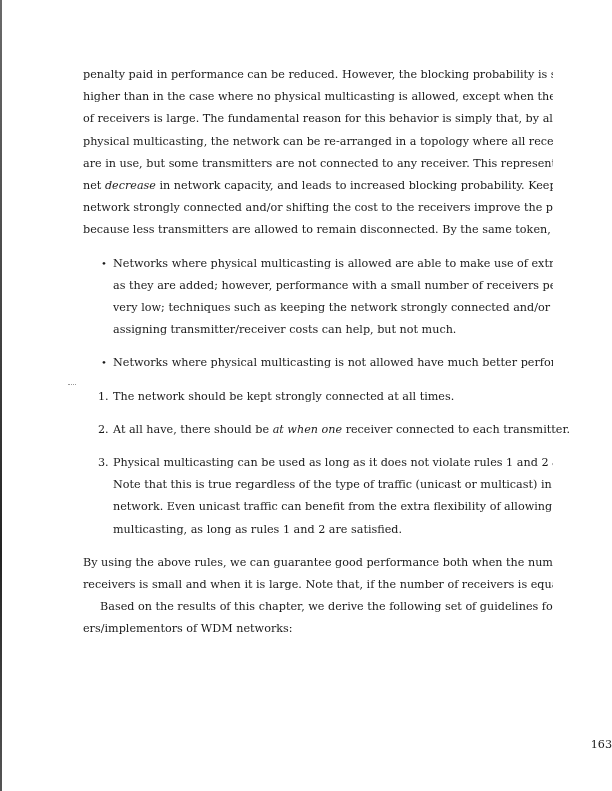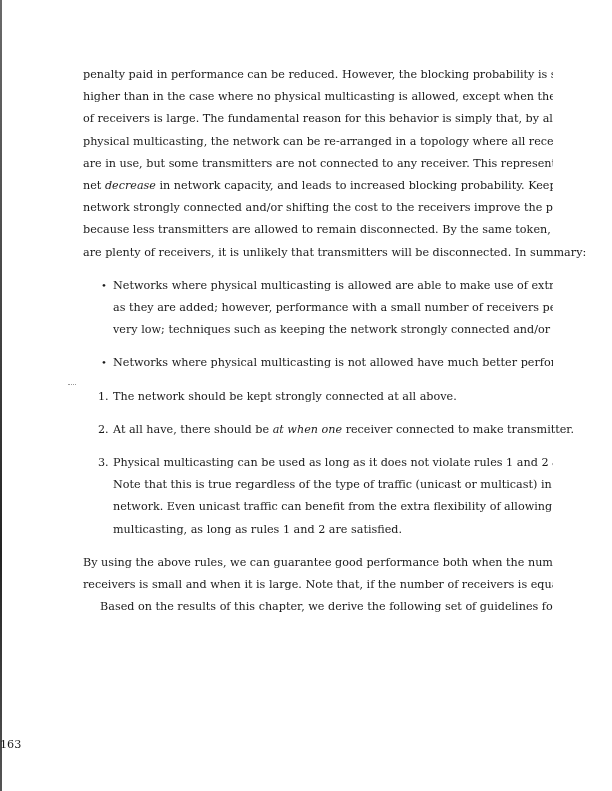--- a/index.html
+++ b/index.html
@@ -86,21 +86,21 @@
       left: 15px;
       top: 0;
     }
     em {
     }
     .page-number {
       position: absolute;
       left: 0;
       width: 612px;
       top: 738px;
-      text-align: left;
+      text-align: right;
       font-family: "DejaVu Serif", "Liberation Serif", serif;
       font-size: 11.2px;
       color: #1a1a1a;
     }
     .speck {
       position: absolute;
       left: 68px;
       top: 384px;
       width: 8px;
       height: 2px;
@@ -117,59 +117,60 @@
 
   <div class="p">
     <span class="justify-line">penalty paid in performance can be reduced. However, the blocking probability is still much</span>
     <span class="justify-line">higher than in the case where no physical multicasting is allowed, except when the number</span>
     <span class="justify-line">of receivers is large. The fundamental reason for this behavior is simply that, by allowing</span>
     <span class="justify-line">physical multicasting, the network can be re-arranged in a topology where all receivers</span>
     <span class="justify-line">are in use, but some transmitters are not connected to any receiver. This represents a</span>
     <span class="justify-line"><span>net </span><em>decrease</em><span> in network capacity, and leads to increased blocking probability. Keeping the</span></span>
     <span class="justify-line">network strongly connected and/or shifting the cost to the receivers improve the performance</span>
     <span class="justify-line">because less transmitters are allowed to remain disconnected. By the same token, when there</span>
-    <span class="last-line">are plenty of receivers, it is unlikely that transmitters will be disconnected. In summary:</span>
   </div>
 
   <ul class="bullets">
     <li>
       <span class="marker">•</span>
       <span class="justify-line">Networks where physical multicasting is allowed are able to make use of extra receivers</span>
       <span class="justify-line">as they are added; however, performance with a small number of receivers per node is</span>
       <span class="justify-line">very low; techniques such as keeping the network strongly connected and/or properly</span>
+      <span class="last-line">assigning transmitter/receiver costs can help, but not much.</span>
     </li>
     <li>
       <span class="marker">•</span>
       <span class="justify-line">Networks where physical multicasting is not allowed have much better performance</span>
     </li>
   </ul>
 
 
   <ol class="numbered">
     <li>
       <span class="marker">1.</span>
-      <span class="last-line">The network should be kept strongly connected at all above.</span>
+      <span class="last-line">The network should be kept strongly connected at all times.</span>
     </li>
     <li>
       <span class="marker">2.</span>
-      <span class="last-line"><span>At all have, there should be </span><em>at when one</em><span> receiver connected to make transmitter.</span></span>
+      <span class="last-line"><span>At all have, there should be </span><em>at when one</em><span> receiver connected to each transmitter.</span></span>
     </li>
     <li>
       <span class="marker">3.</span>
       <span class="justify-line">Physical multicasting can be used as long as it does not violate rules 1 and 2 above.</span>
       <span class="justify-line">Note that this is true regardless of the type of traffic (unicast or multicast) in the</span>
       <span class="justify-line">network. Even unicast traffic can benefit from the extra flexibility of allowing physical</span>
       <span class="last-line">multicasting, as long as rules 1 and 2 are satisfied.</span>
     </li>
   </ol>
 
   <div class="p">
     <span class="justify-line">By using the above rules, we can guarantee good performance both when the number of</span>
     <span class="justify-line">receivers is small and when it is large. Note that, if the number of receivers is equal to the</span>
   </div>
 
   <div class="p">
     <span class="justify-line indent">Based on the results of this chapter, we derive the following set of guidelines for design-</span>
+    <span class="last-line">ers/implementors of WDM networks:</span>
   </div>
 
 </div>
 
 <div class="page-number">163</div>
 
 </body></html>

